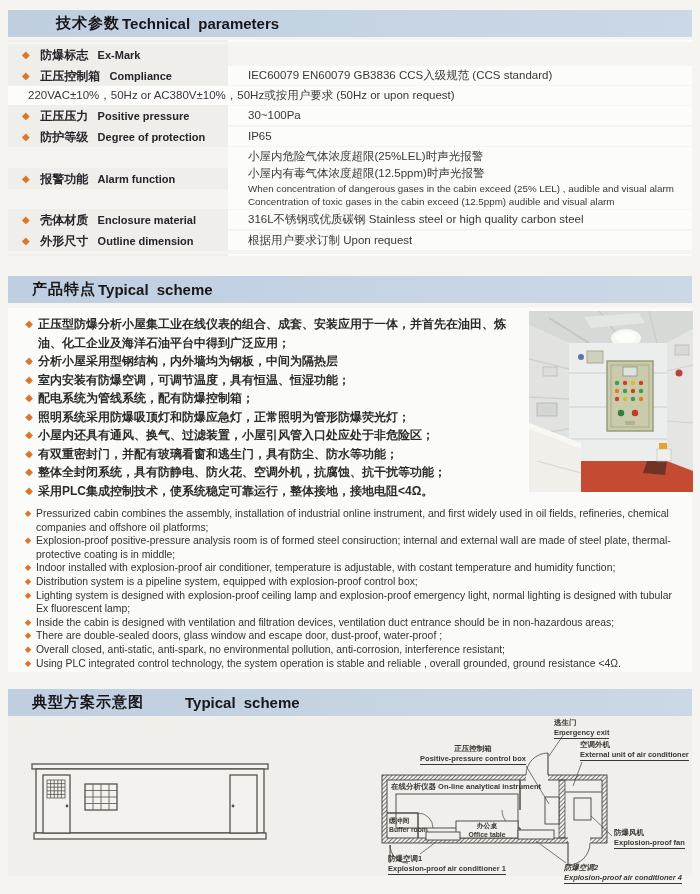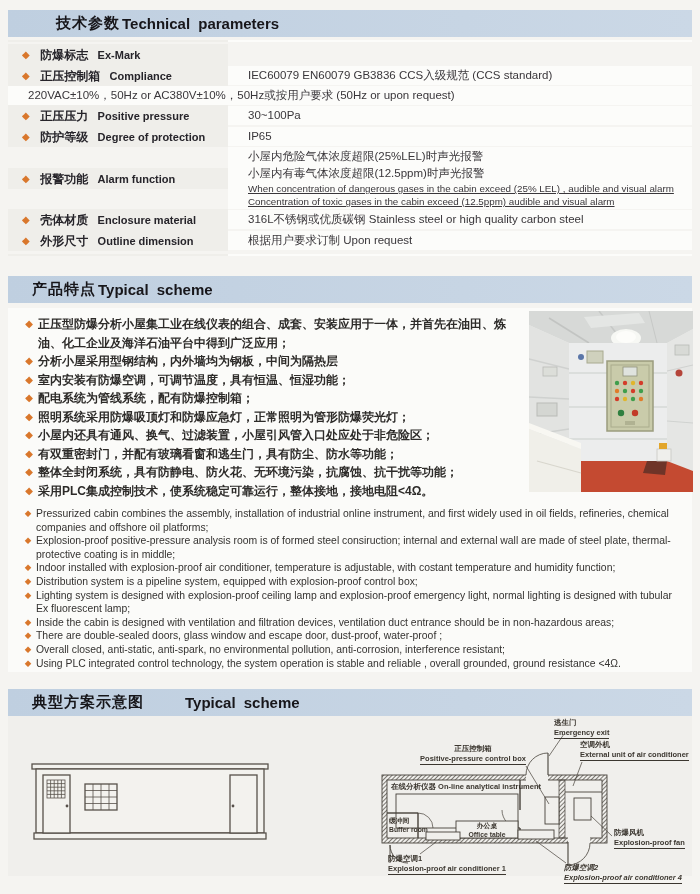--- a/index.html
+++ b/index.html
@@ -25,21 +25,21 @@
   .prow { display:flex; align-items:center; }
   .p-spacer { height:7px; display:flex; }
   .pcell-label {
     width:220px; background:#efeeea; padding:1px 0 1px 14px; flex-shrink:0;
   }
   .pcell-value { flex:1; background:#fcfcfa; padding:1px 0 1px 20px; }
   .diamond { color:#d9772c; font-size:10px; vertical-align:1px; }
   .lzh { font-size:12px; font-weight:bold; color:#26242a; margin-left:6px; line-height:17px; }
   .len { font-size:11px; font-weight:bold; color:#26242a; margin-left:5px; line-height:17px; }
   .vline { font-size:11.5px; line-height:17px; color:#39363a; }
-  .vline.small { font-size:9.8px; line-height:13px; color:#39363a;text-decoration:underline; }
+  .vline.small { font-size:9.8px; line-height:13px; color:#39363a; }
 
   
   #hdr-feat { top:276px; }
   .feat-panel { position:absolute; left:8px; top:308px; width:684px; height:364px; background:#fbfbf9; }
   .zh-list { position:absolute; left:12px; top:7px; width:500px; }
   .fitem { display:flex; font-size:12px; font-weight:bold; line-height:18.5px; color:#2d2b29; }
   .fitem .diamond { flex-shrink:0; width:18px; text-align:center; line-height:18.5px; }
   .en-list { position:absolute; left:12px; top:199px; width:664px; }
   .eitem { display:flex; font-size:10.4px; line-height:13.6px; color:#343230; }
   .eitem .diamond { flex-shrink:0; width:16px; text-align:center; font-size:8.5px; line-height:13.6px; }
@@ -194,21 +194,21 @@
       <div class="fitem">
           <span class="diamond">◆</span>
           <span>小屋内还具有通风、换气、过滤装置，小屋引风管入口处应处于非危险区；</span>
         </div>
       <div class="fitem">
           <span class="diamond">◆</span>
           <span>有双重密封门，并配有玻璃看窗和逃生门，具有防尘、防水等功能；</span>
         </div>
       <div class="fitem">
           <span class="diamond">◆</span>
-          <span>整体全封闭系统，具有防静电、防火花、无环境污染，抗腐蚀、抗干扰等功能；</span>
+          <span>整体全封闭系统，具有防静电、防火花、空调外机，抗腐蚀、抗干扰等功能；</span>
         </div>
       <div class="fitem">
           <span class="diamond">◆</span>
           <span>采用PLC集成控制技术，使系统稳定可靠运行，整体接地，接地电阻&lt;4Ω。</span>
         </div>
     </div>
 
     <svg class="photo" viewBox="0 0 164 181">
       <rect x="0" y="0" width="164" height="181" fill="#e9eae8"></rect>
 

